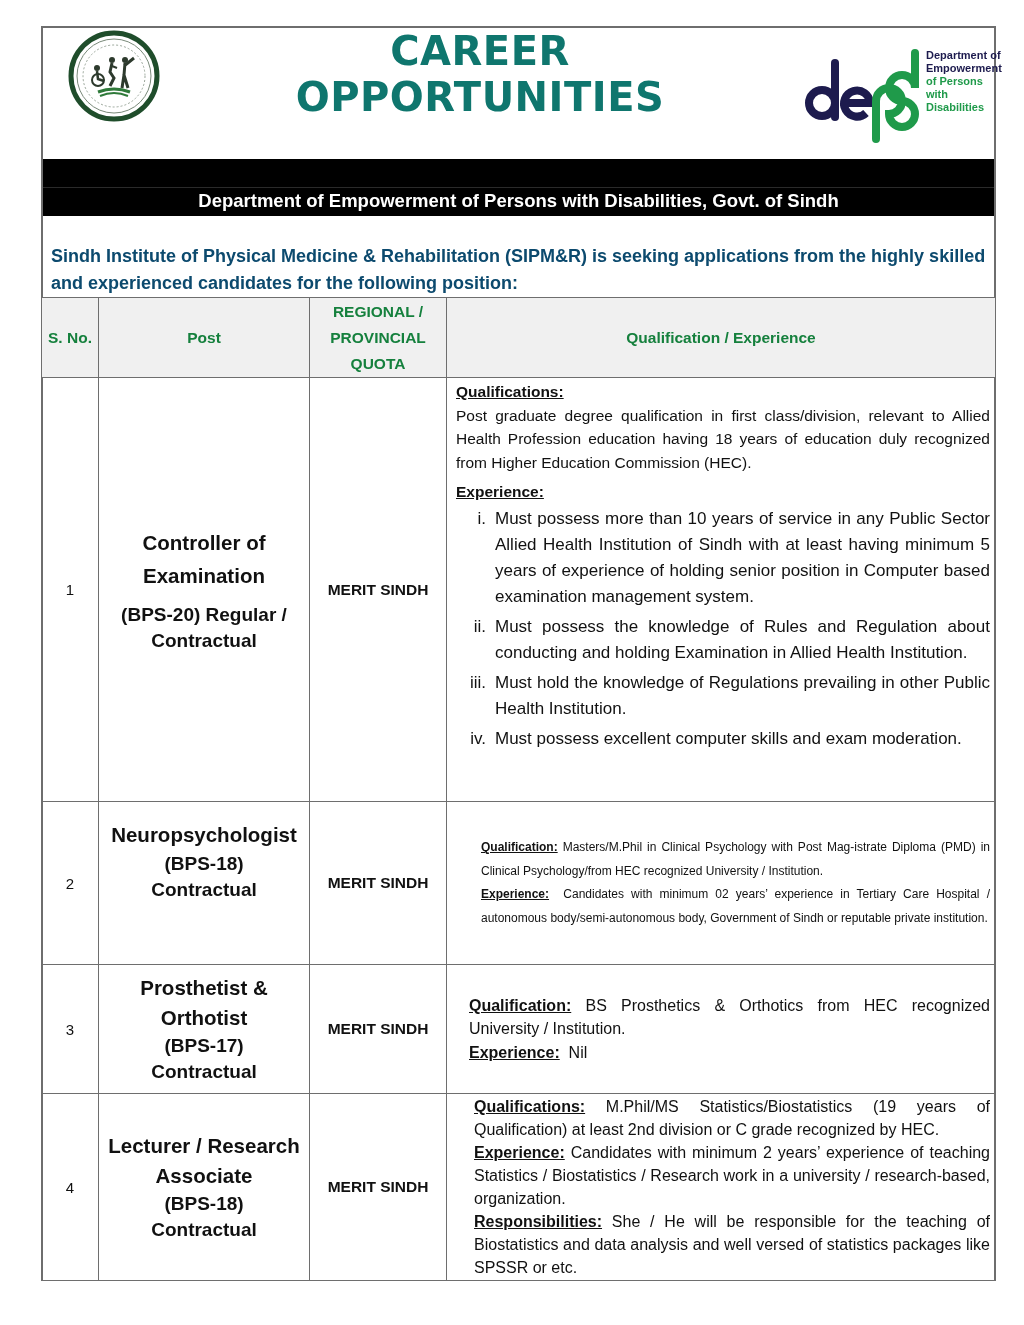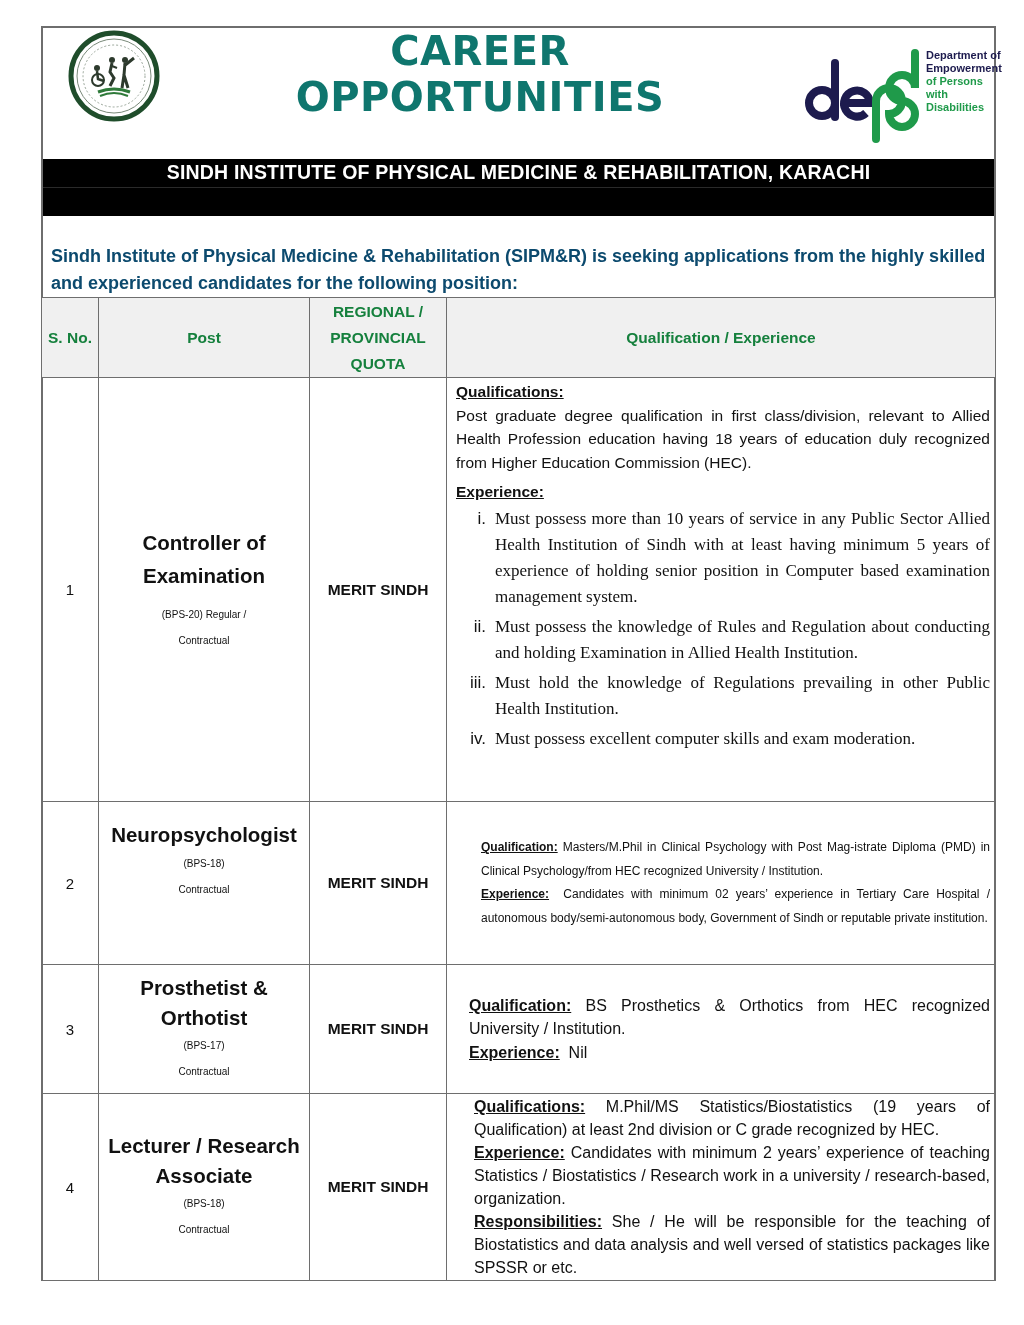--- a/index.html
+++ b/index.html
@@ -42,31 +42,31 @@
   .c-quota { width: 136px; text-align: center; }
   .c-qual { text-align: left; }
   tr.h-row { height: 80px; }
   tr.r1 { height: 424px; }
   tr.r2 { height: 163px; }
   tr.r3 { height: 129px; }
   tr.r4 { height: 187px; }
 
   .sno { font-size: 15px; text-align: center; }
   .post-title { font-weight: bold; font-size: 20.5px; line-height: 33px; }
-  .post-grade { font-weight: normal; font-size: 10px; line-height: 26px; }
+  .post-grade { font-weight: bold; font-size: 19px; line-height: 26px; }
   .quota { font-weight: bold; font-size: 15.5px; }
 
   .qual-block { font-size: 15.5px; line-height: 23.5px; text-align: justify; color: #111; }
   .lbl { font-weight: bold; text-decoration: underline; }
   .q1 { padding: 2px 5px 6px 9px; }
   .q1 .exp-head { margin-top: 6px; }
   .q1 ol { margin: 2px 0 0 0; padding: 0; list-style: none; font-size: 17px; line-height: 26px; }
   .q1 li { display: flex; margin-bottom: 4px; }
   .q1 li .num { width: 39px; flex: none; text-align: right; padding-right: 9px; box-sizing: border-box; }
-  .q1 li .txt { flex: 1; text-align: justify; font-family: Liberation Serif, serif; }
+  .q1 li .txt { flex: 1; text-align: justify; }
   .q2 { padding: 0 5px 0 34px; font-size: 12px; }
   .q3 { padding: 0 5px 0 22px; font-size: 16px; }
   .q4 { padding: 0 5px 0 27px; font-size: 16px; line-height: 23px; }
 </style>
 </head>
 <body>
 
 <div class="frame"></div>
 
 <div class="logo-left">
@@ -101,22 +101,22 @@
   </svg>
   <div class="depd-text">
     <div class="dk">Department of</div>
     <div class="dk">Empowerment</div>
     <div class="gr">of Persons with</div>
     <div class="gr">Disabilities</div>
   </div>
 </div>
 
 <div class="band">
-  <div class="band-line1">SINDH INSTITUTE OF PHYSICAL MEDICINE &amp; REHABILITATION,  KARACHI</div>
   <div class="band-sep"></div>
+  <div class="band-line2">Department of Empowerment of Persons with Disabilities, Govt. of Sindh</div>
 </div>
 
 <div class="intro">Sindh Institute of Physical Medicine &amp; Rehabilitation (SIPM&amp;R) is seeking applications from the highly skilled and experienced candidates for the following position:</div>
 
 <table class="jobs">
   <tbody>
       <tr class="h-row">
     <th class="c-sno">S. No.</th>
     <th class="c-post">Post</th>
     <th class="c-quota">

